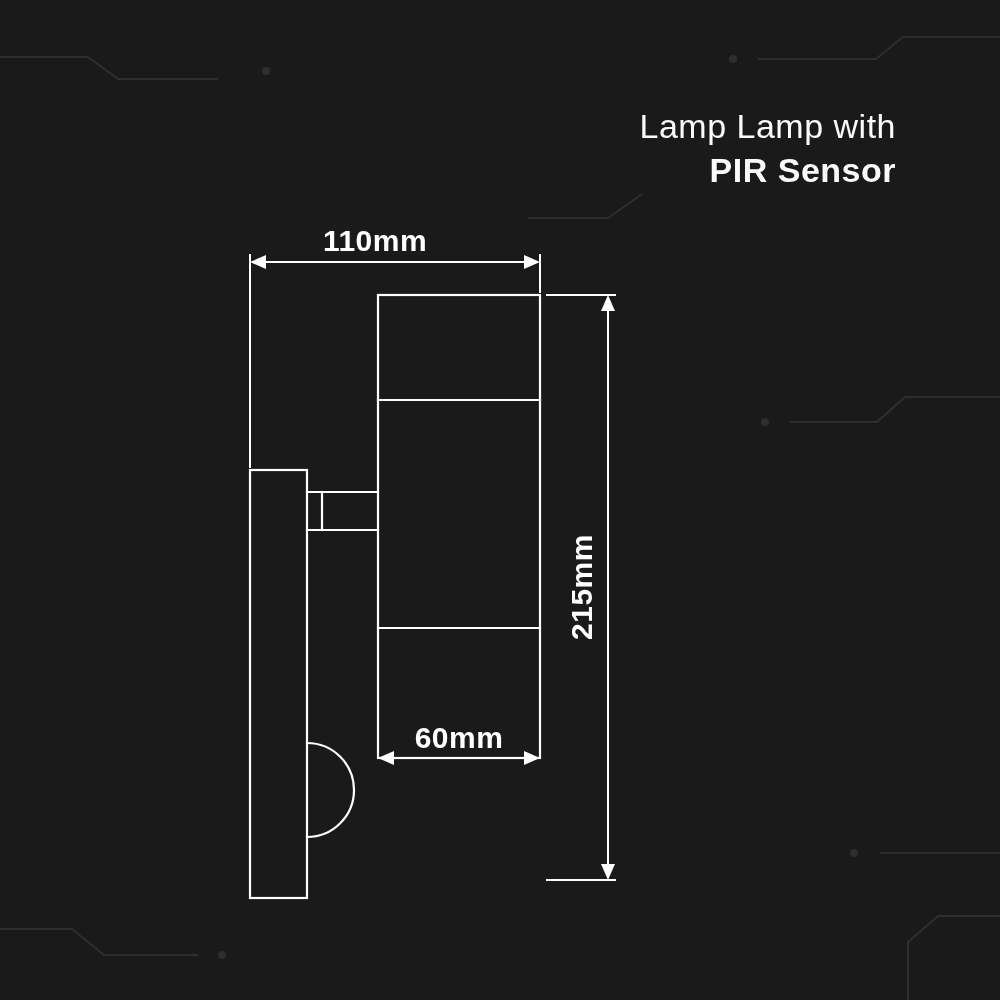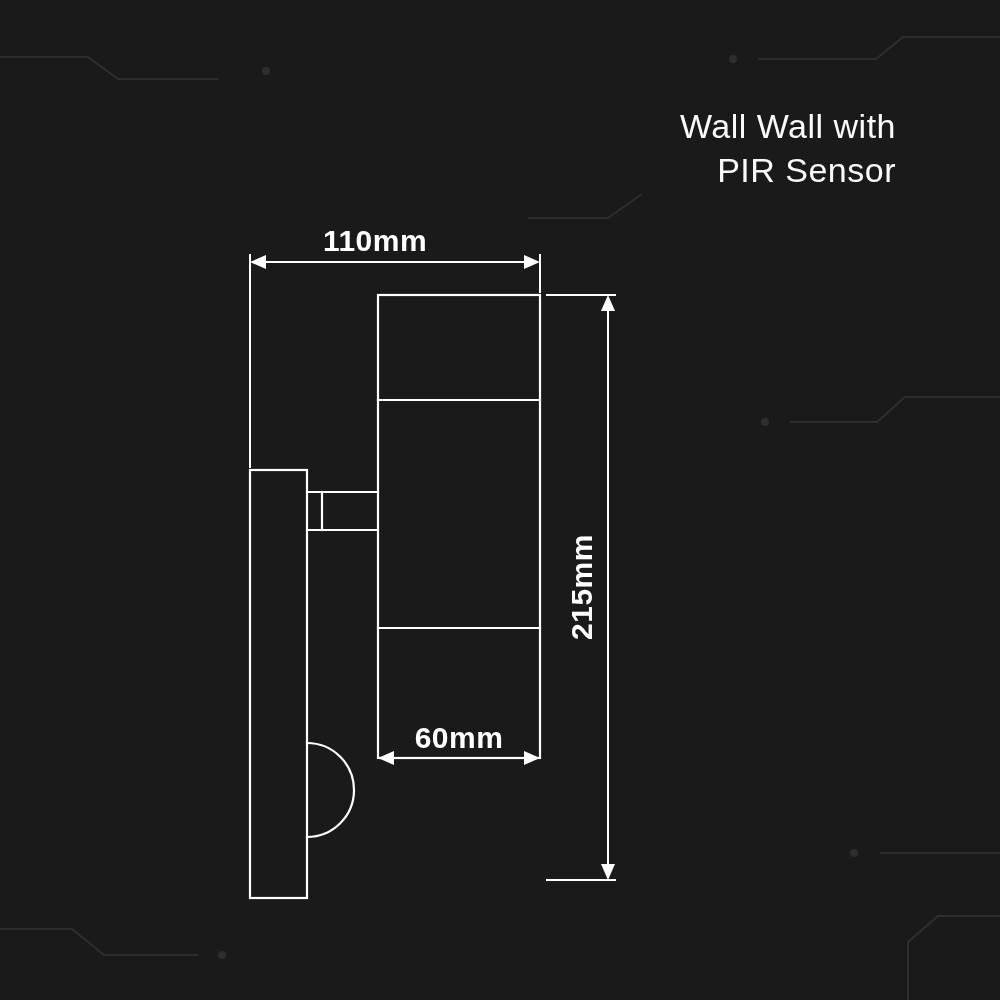--- a/index.html
+++ b/index.html
@@ -23,21 +23,21 @@
     color: #fafafa;
     line-height: 44px;
     letter-spacing: 0.5px;
   }
   .title-line1 {
     font-size: 34px;
     font-weight: 500;
   }
   .title-line2 {
     font-size: 34px;
-    font-weight: 400;
+    font-weight: 700;
   }
   svg.scene {
     position: absolute;
     left: 0;
     top: 0;
   }
   .trace {
     stroke: #2e2e2e;
     stroke-width: 2;
     fill: none;
@@ -68,21 +68,21 @@
     font-weight: 600;
     letter-spacing: 0.5px;
   }
 </style>
 </head>
 <body>
 
 <div class="stage">
 
   <div class="title">
-    <div class="title-line1">Wall Wall with</div>
+    <div class="title-line1">Lamp Lamp with</div>
     <div class="title-line2">PIR Sensor</div>
   </div>
 
   <svg class="scene" width="1000" height="1000" viewBox="0 0 1000 1000">
 
     <g>
       <polyline class="trace" points="0,57 88,57 118,79 218,79"></polyline>
       <circle class="trace-dot" cx="266" cy="71" r="4"></circle>
 
       <polyline class="trace" points="1000,37 903,37 876,59 758,59"></polyline>

